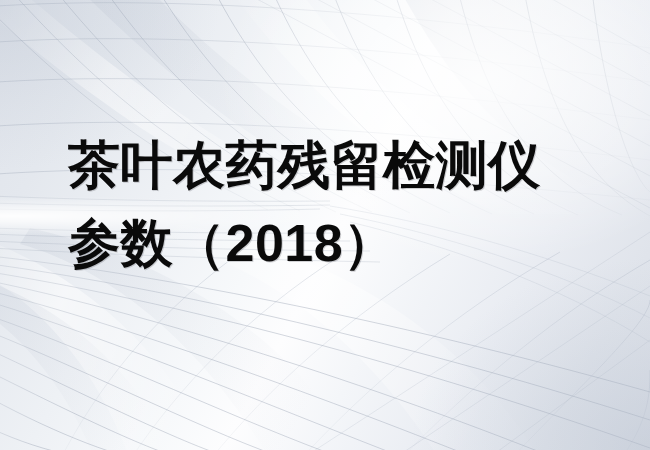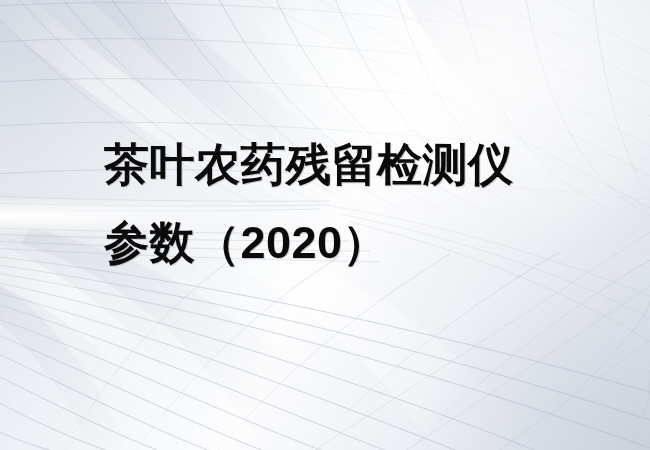--- a/index.html
+++ b/index.html
@@ -77,26 +77,25 @@
   #title-block {
     position: absolute;
     left: 68px;
     top: 126px;
     z-index: 10;
   }
 
   .title-line {
     color: #0a0a0a;
     font-weight: bold;
-    font-size: 45px;
+    font-size: 52px;
     line-height: 78px;
     letter-spacing: 0.5px;
     white-space: nowrap;
     text-shadow: 1px 1px 0 rgba(60,60,70,0.22);
-    margin-left: 36px;
   }
 </style>
 </head>
 <body>
 
 <div id="banner">
 
   <div class="bg-layer" id="bg-base"></div>
 
   <svg class="bg-layer" id="bg-mesh" viewBox="0 0 650 450" preserveAspectRatio="none">
@@ -217,16 +216,16 @@
       <path d="M 350,222 C 450,246 560,286 650,342"></path>
     </g>
   </svg>
 
   <div class="bg-layer" id="bg-bloom"></div>
   <div class="bg-layer" id="bg-highlight"></div>
   <div class="bg-layer" id="bg-vignette"></div>
 
   <div id="title-block">
     <div class="title-line">茶叶农药残留检测仪</div>
-    <div class="title-line">参数（2020）</div>
+    <div class="title-line">参数（2018）</div>
   </div>
 
 </div>
 
 </body></html>

